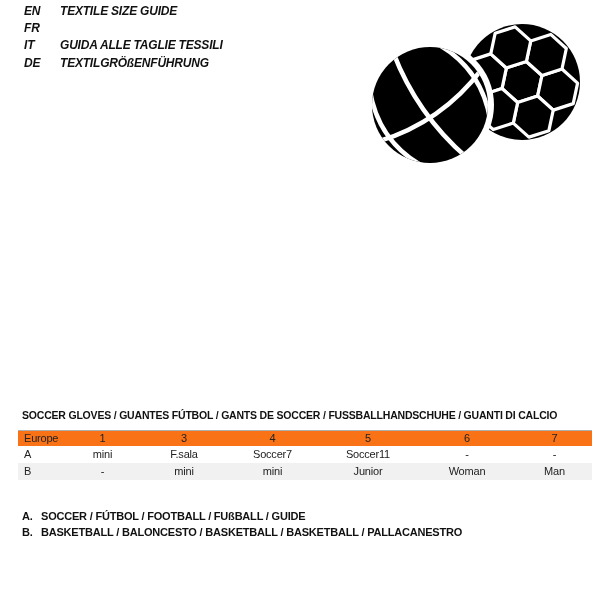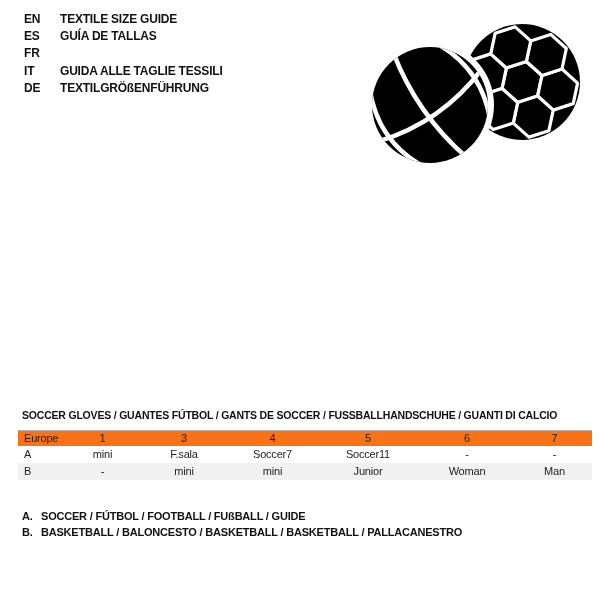--- a/index.html
+++ b/index.html
@@ -7,21 +7,21 @@
     position: relative;
     width: 600px;
     height: 600px;
     background: #ffffff;
     font-family: "Liberation Sans", sans-serif;
     color: #111111;
     overflow: hidden;
   }
 
   
-  .lang-list { position: absolute; top: 10px; left: 24px; }
+  .lang-list { position: absolute; top: 2px; left: 24px; font-style: italic; }
   .lang-row {
     display: flex;
     height: 17.4px;
     align-items: center;
     font-size: 12px;
     font-weight: bold;
     letter-spacing: -0.2px;
     white-space: nowrap;
   }
   .lang-code { width: 36px; flex: 0 0 36px; }
@@ -83,24 +83,20 @@
 </style>
 </head>
 <body>
 
 <div class="canvas">
 
   <section class="lang-list">
     <div class="lang-row">
       <span class="lang-code">EN</span>
       <span class="lang-label">TEXTILE SIZE GUIDE</span>
-    </div>
-    <div class="lang-row">
-      <span class="lang-code">ES</span>
-      <span class="lang-label">GUÍA DE TALLAS</span>
     </div>
     <div class="lang-row">
       <span class="lang-code">FR</span>
     </div>
     <div class="lang-row">
       <span class="lang-code">IT</span>
       <span class="lang-label">GUIDA ALLE TAGLIE TESSILI</span>
     </div>
     <div class="lang-row">
       <span class="lang-code">DE</span>

